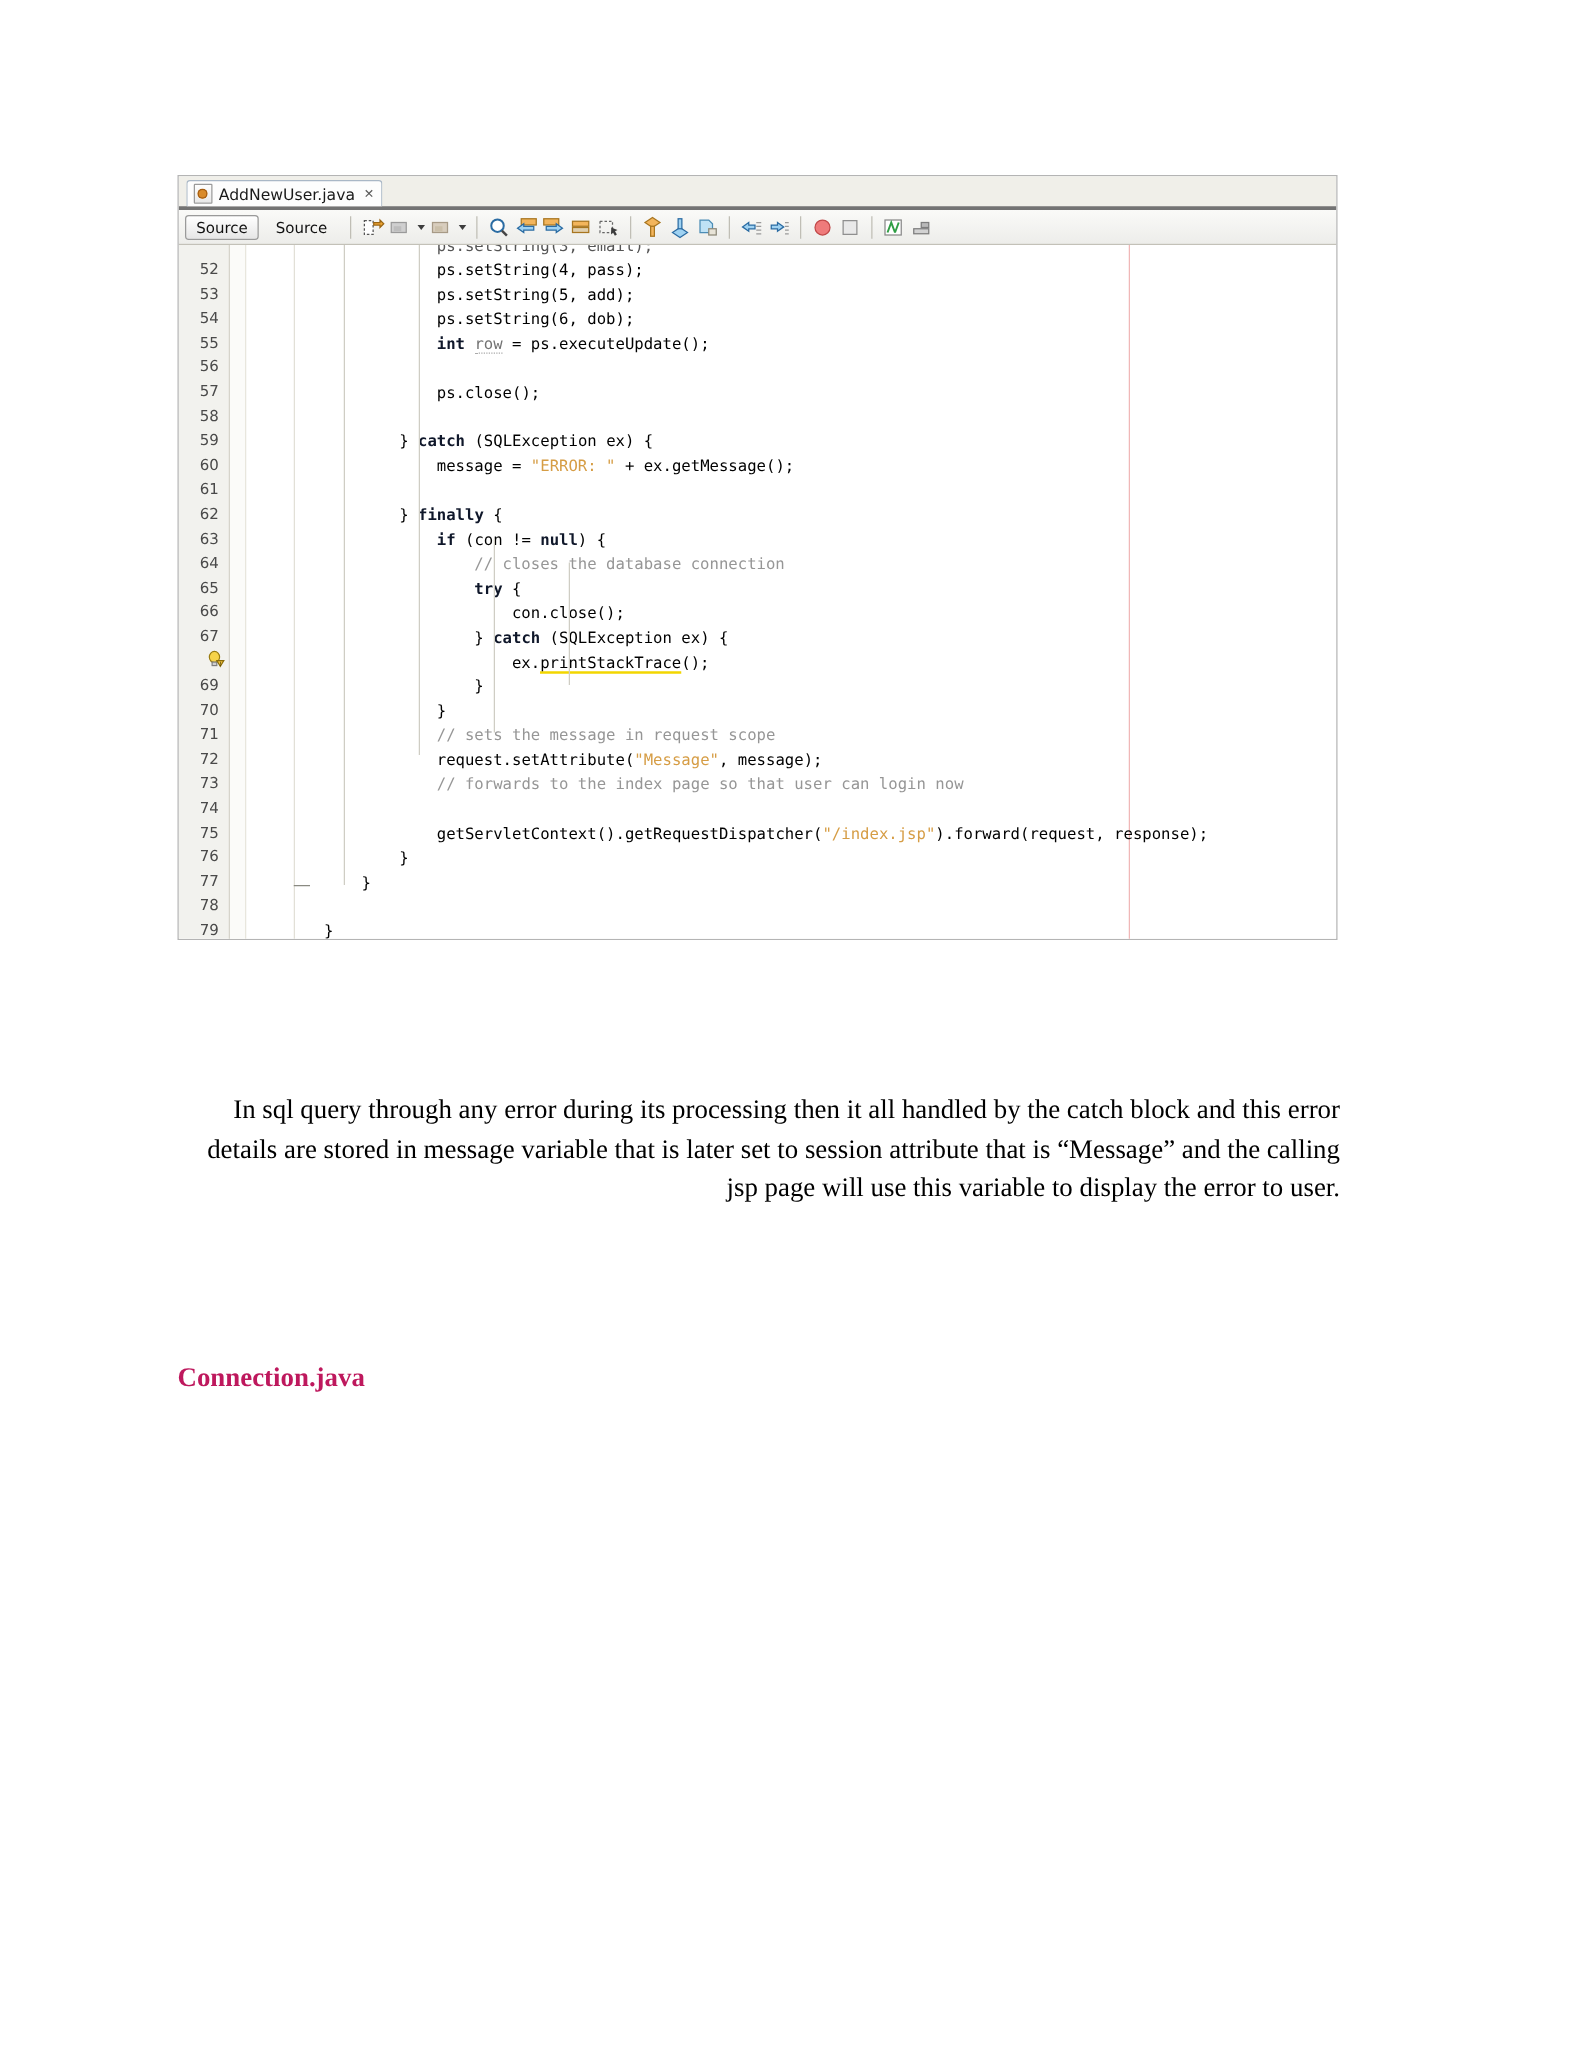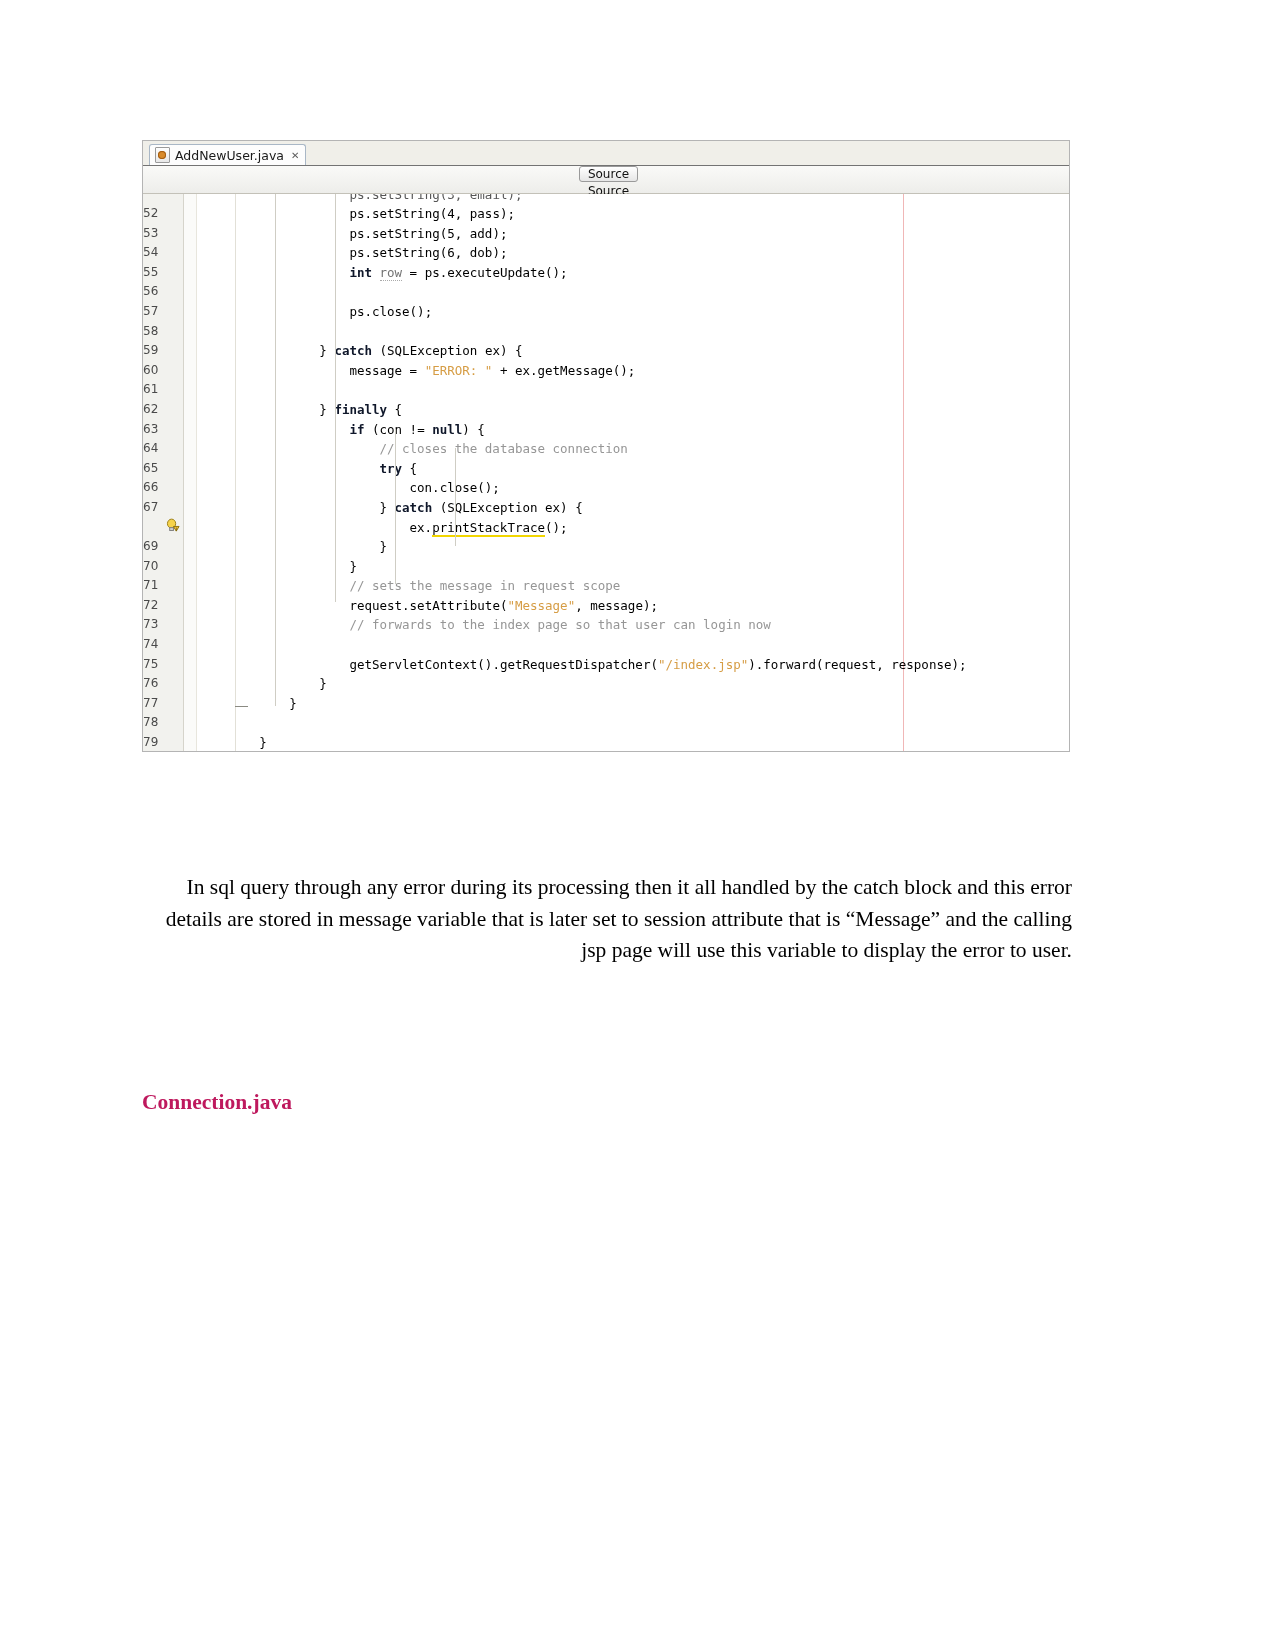--- a/index.html
+++ b/index.html
@@ -32,21 +32,21 @@
     border: 1px solid #b4b4b4;
     box-sizing: border-box;
     overflow: hidden;
     font-family: "DejaVu Sans", sans-serif;
   }
 
   
   .tab-strip {
     height: 24px;
     background: #f0efe9;
-    border-bottom: 1px solid #737373;
+    border-bottom: 3px solid #737373;
     position: relative;
   }
   .doc-tab {
     position: absolute;
     left: 6px;
     top: 3px;
     height: 21px;
     box-sizing: border-box;
     background: #fdfdfd;
     border: 1px solid #a9b7c6;
@@ -88,21 +88,20 @@
 
   
   .toolbar {
     height: 27px;
     background: linear-gradient(#fafaf8,#ededea);
     border-bottom: 1px solid #c3c1b8;
     display: flex;
     align-items: center;
     padding-left: 5px;
     gap: 2px;
-    flex-direction: column;
   }
   .seg-btn {
     height: 20px;
     min-width: 48px;
     padding: 0 8px;
     font-size: 12px;
     color: #111;
     display: flex;
     align-items: center;
     justify-content: center;
@@ -169,20 +168,21 @@
   }
   .crow {
     position: relative;
     height: 19.6px;
     white-space: pre;
   }
   .lnum {
     position: absolute;
     left: 0;
     width: 32px;
+    text-align: right;
     color: #4a4a4a;
     font-family: "DejaVu Sans", sans-serif;
     font-size: 12px;
     line-height: 19.6px;
   }
   .ctext {
     position: absolute;
     left: 56px;
     line-height: 19.6px;
     color: #000;

